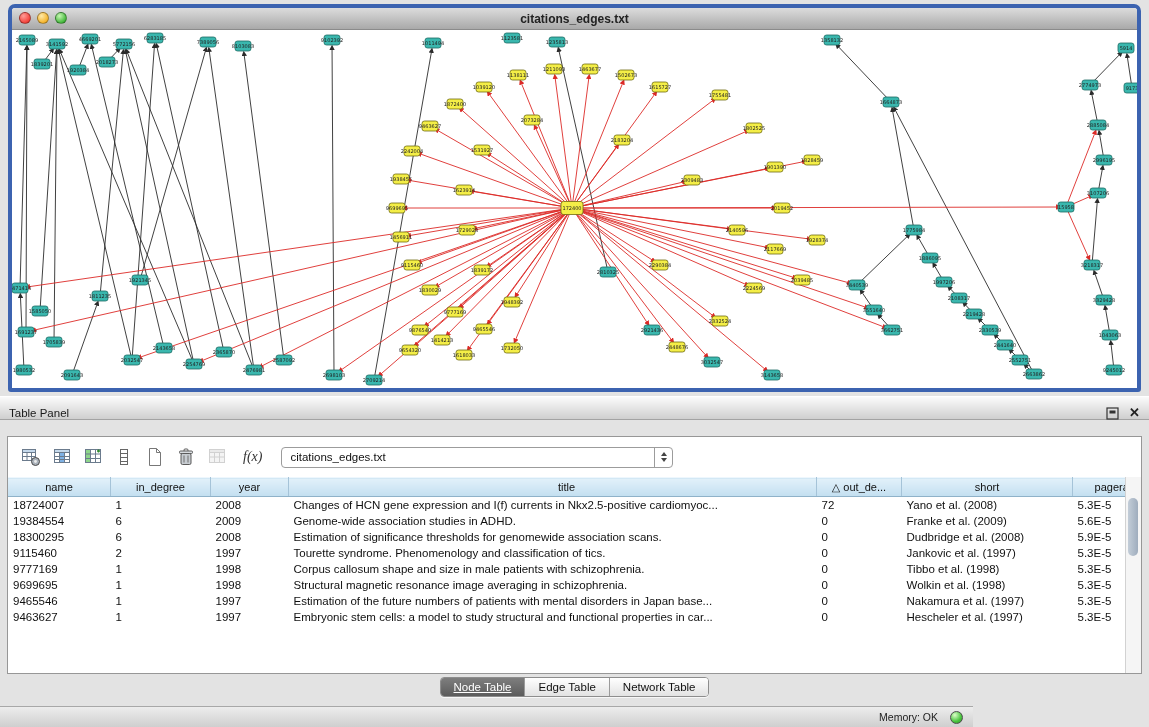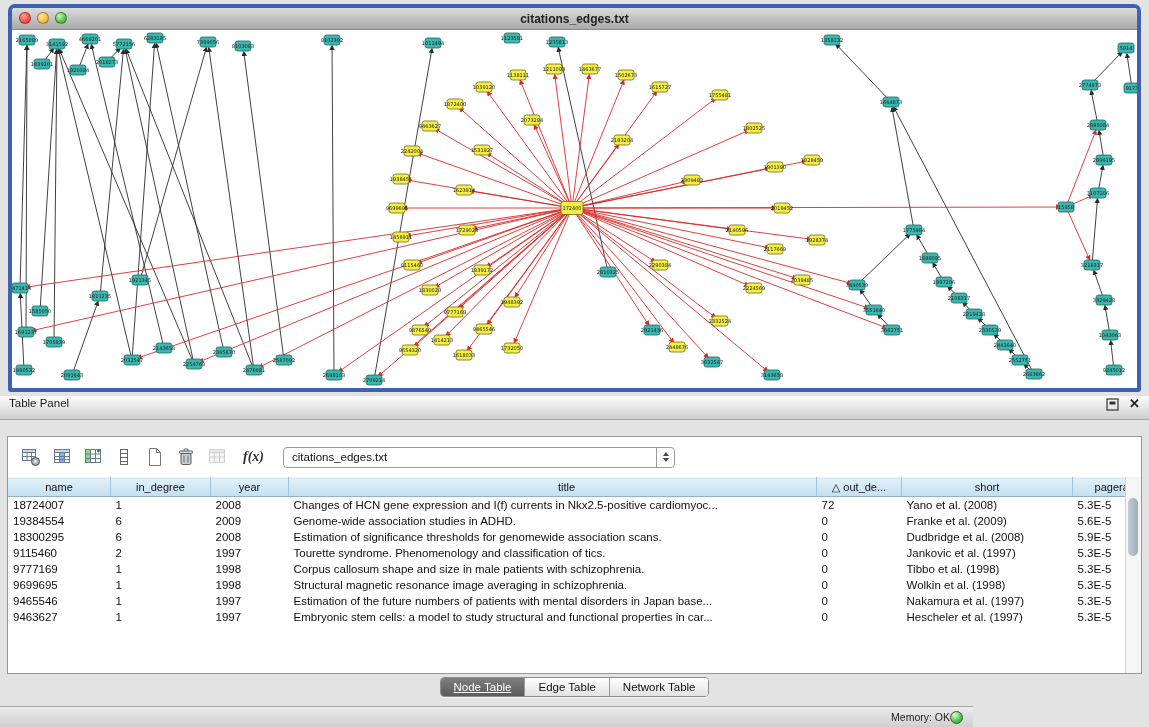--- a/index.html
+++ b/index.html
@@ -21,33 +21,33 @@
   svg.net{display:block;}
   .er{stroke:#dc2a27;stroke-width:.9;}
   .ek{stroke:#2b2b2b;stroke-width:.9;}
   .ny{fill:#f4ee47;stroke:#6f6b12;stroke-width:.8;}
   .nt{fill:#3ab7ae;stroke:#1d6b63;stroke-width:.8;}
   .nl{font-size:5px;fill:#222;text-anchor:middle;font-family:"DejaVu Sans",sans-serif;}
 
   
   .table-panel{position:absolute;left:0;top:396px;width:1149px;height:310px;background:#e3e3e3;}
   .panel-header{height:22px;background:linear-gradient(#fbfbfb,#cfcfcf);border-top:1px solid #fff;
-                border-bottom:1px solid #a3a3a3;display:flex;align-items:flex-start;padding:0 9px;gap:10px;}
+                border-bottom:1px solid #a3a3a3;display:flex;align-items:flex-end;padding:0 9px;gap:10px;}
   .ptitle{font-size:11.5px;color:#1a1a1a;}
   .spacer{flex:1;}
   .float-btn{width:13px;height:13px;display:inline-block;cursor:pointer;}
   .close-btn{font-size:13px;font-weight:bold;color:#222;cursor:pointer;line-height:13px;}
 
   .panel-box{position:absolute;left:7px;top:40px;right:7px;height:238px;background:#fff;
              border:1px solid #979797;display:flex;flex-direction:column;box-sizing:border-box;}
   .toolbar{height:40px;display:flex;align-items:center;padding:0 12px;gap:9px;flex:none;}
   .tb{border:none;background:transparent;padding:1px;margin:0;cursor:pointer;line-height:0;}
   .tb.disabled{opacity:.45;}
   .fx{font-family:"Liberation Serif",serif;font-style:italic;font-size:14px;color:#333;
-      margin:0 10px 0 6px;cursor:pointer;font-weight:bold;}
+      margin:0 10px 0 6px;cursor:pointer;}
   .dropdown{width:392px;height:21px;border:1px solid #9c9c9c;border-radius:4px;background:#fff;
             display:flex;align-items:center;font-size:11.5px;cursor:pointer;box-sizing:border-box;}
   .dropdown .val{flex:1;padding:0 8px;white-space:nowrap;overflow:hidden;}
   .stepper{width:17px;align-self:stretch;border-left:1px solid #9c9c9c;display:flex;flex-direction:column;
            align-items:center;justify-content:center;gap:2px;}
   .tri-up{width:0;height:0;border-left:3.5px solid transparent;border-right:3.5px solid transparent;
           border-bottom:4.5px solid #444;}
   .tri-dn{width:0;height:0;border-left:3.5px solid transparent;border-right:3.5px solid transparent;
           border-top:4.5px solid #444;}
 
@@ -66,21 +66,21 @@
         border:1px solid #8d8d8d;border-radius:4px;overflow:hidden;background:#fff;
         box-shadow:0 1px 0 rgba(255,255,255,.7);}
   .tab{padding:3px 13px;font-size:11.5px;background:linear-gradient(#ffffff,#e2e2e2);color:#111;
        border-right:1px solid #9b9b9b;cursor:pointer;white-space:nowrap;}
   .tab:last-child{border-right:none;}
   .tab.active{background:linear-gradient(#7e7e7e,#5c5c5c);color:#fff;text-decoration:underline;}
 
   
   .status-bar{position:absolute;left:0;bottom:0;width:973px;height:21px;box-sizing:border-box;
               background:linear-gradient(#ededed,#cfcfcf);border-top:1px solid #a8a8a8;
-              display:flex;align-items:center;justify-content:flex-end;padding:0 10px;gap:0;}
+              display:flex;align-items:center;justify-content:flex-end;padding:0 10px;gap:12px;}
   .mem-label{font-size:10.5px;color:#222;}
   .mem-dot{width:13px;height:13px;border-radius:50%;box-sizing:border-box;border:1px solid #4c4c4c;
            background:radial-gradient(circle at 35% 28%,#dcffc9,#49c33e 60%,#2f9a2e);}
 </style>
 </head>
 <body>
 
 <div class="stage">
 
   <div class="net-window">

